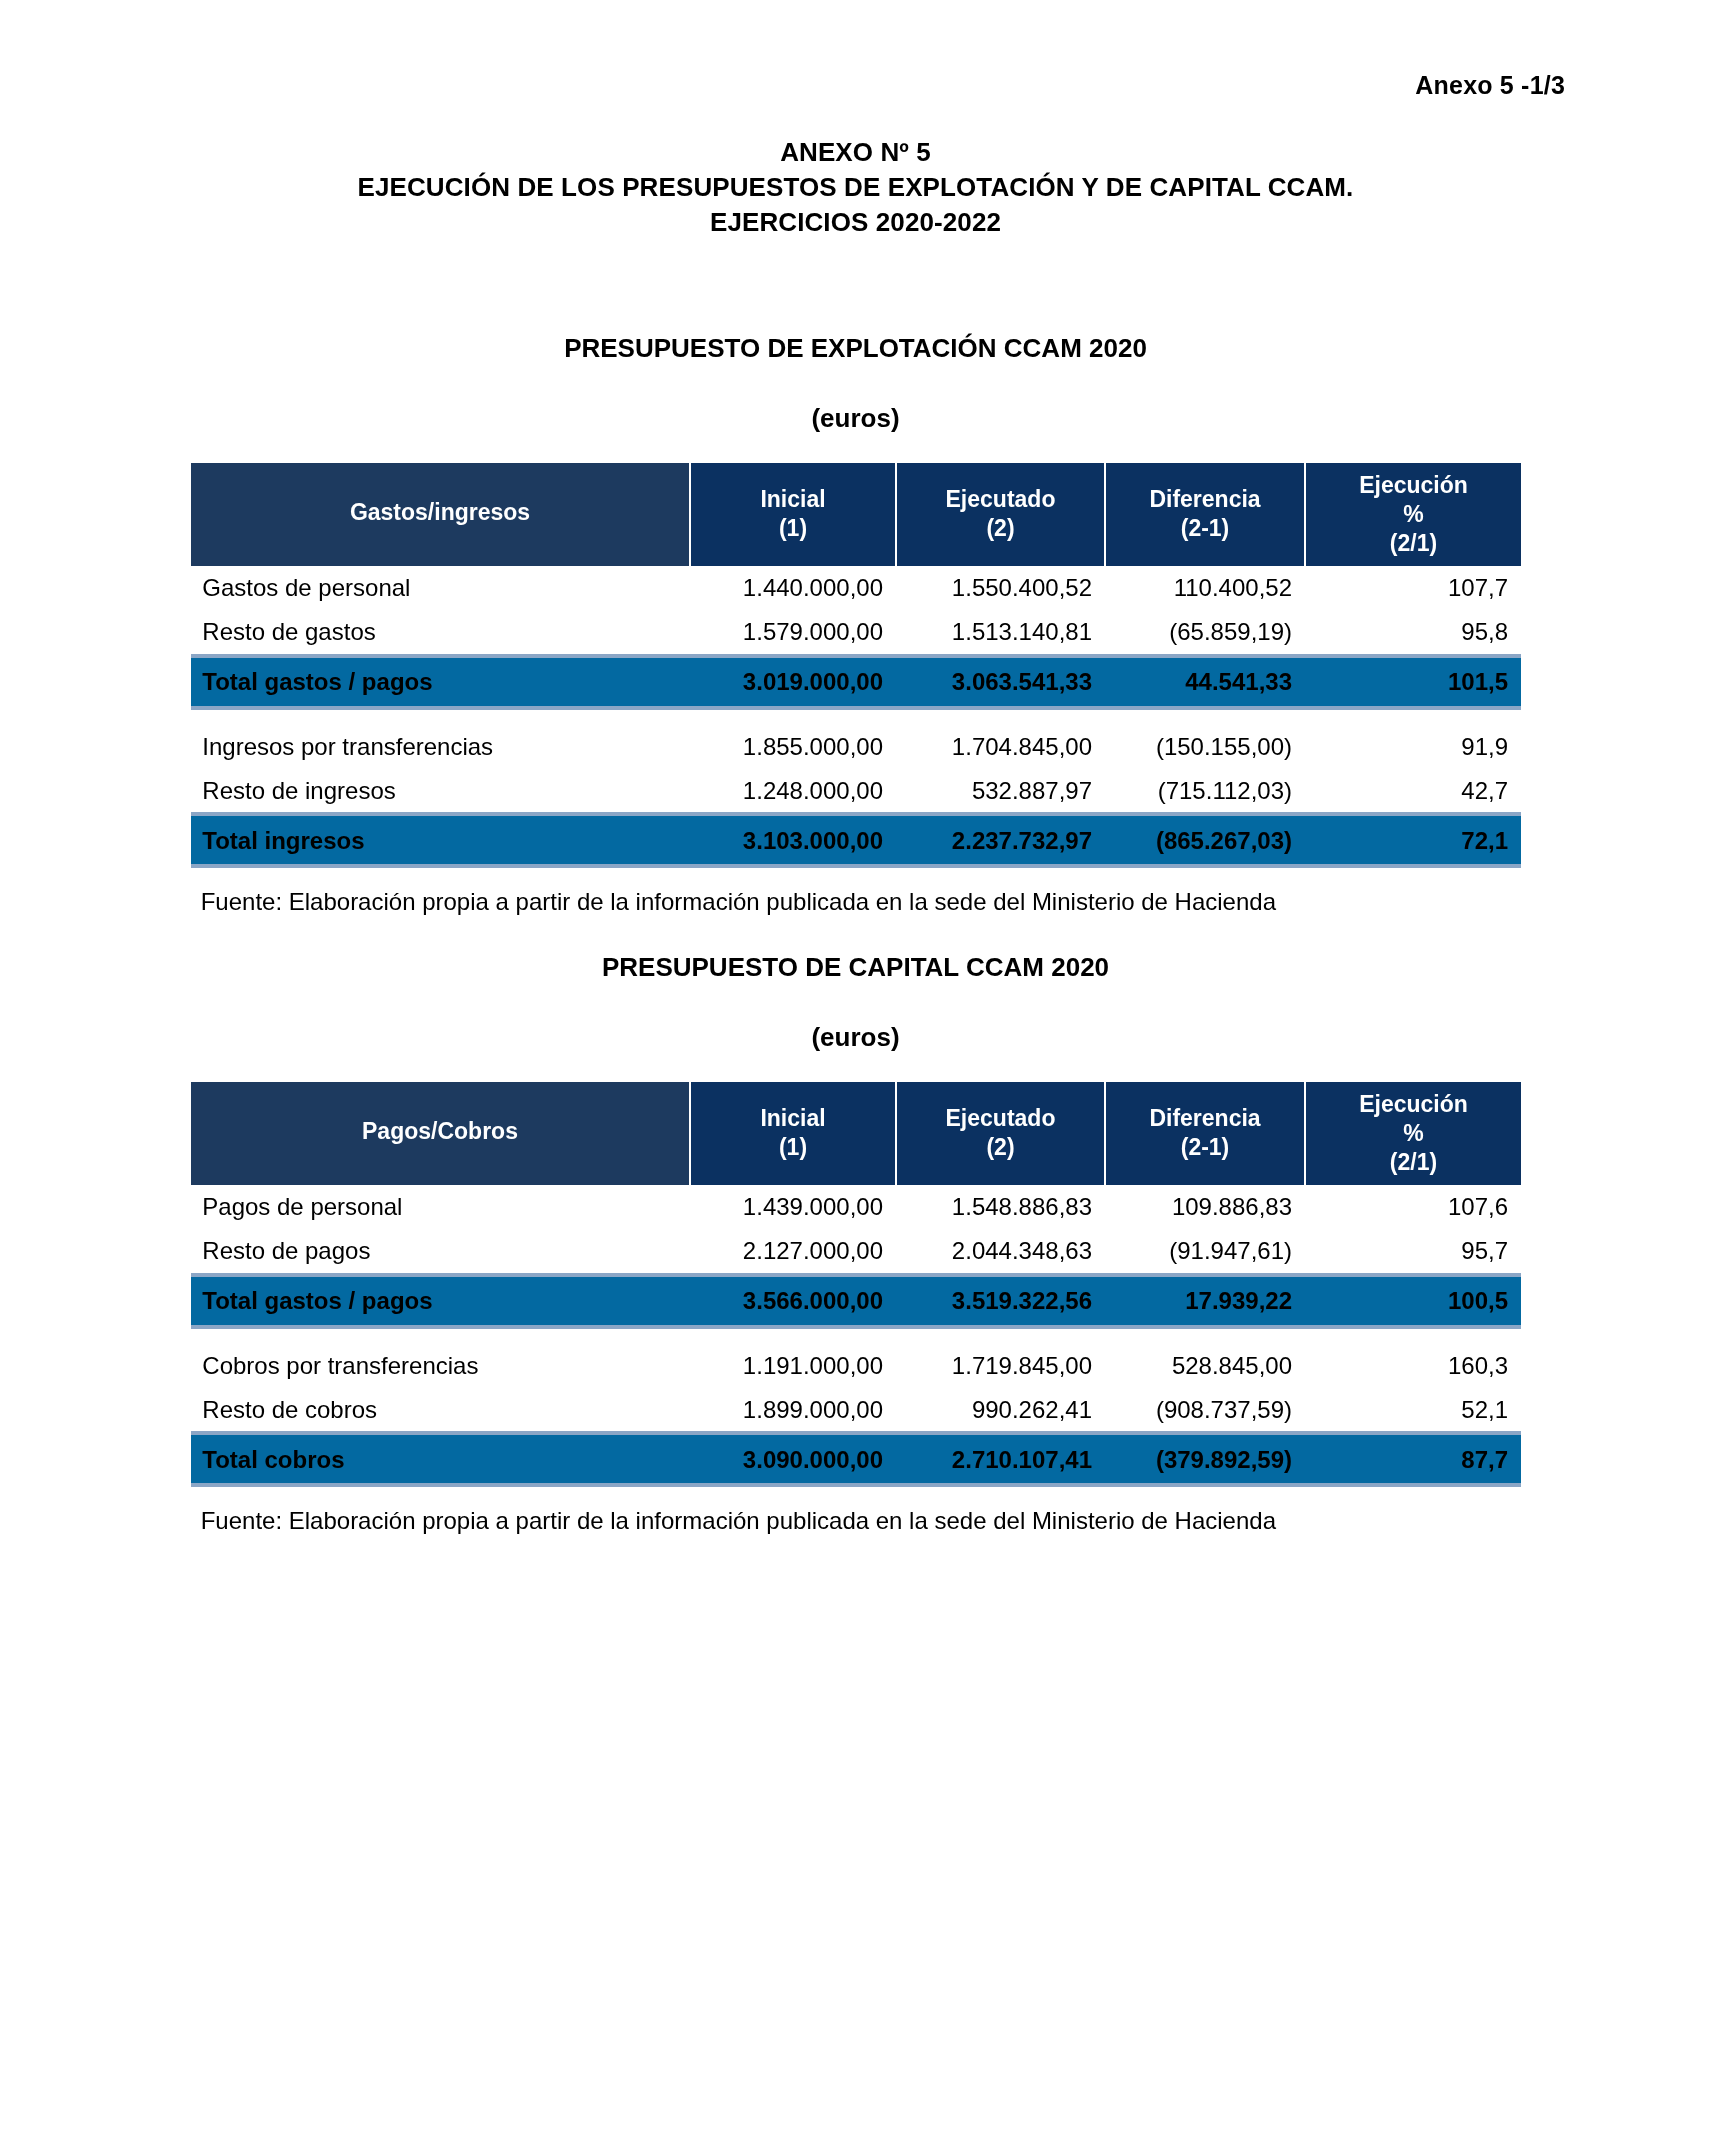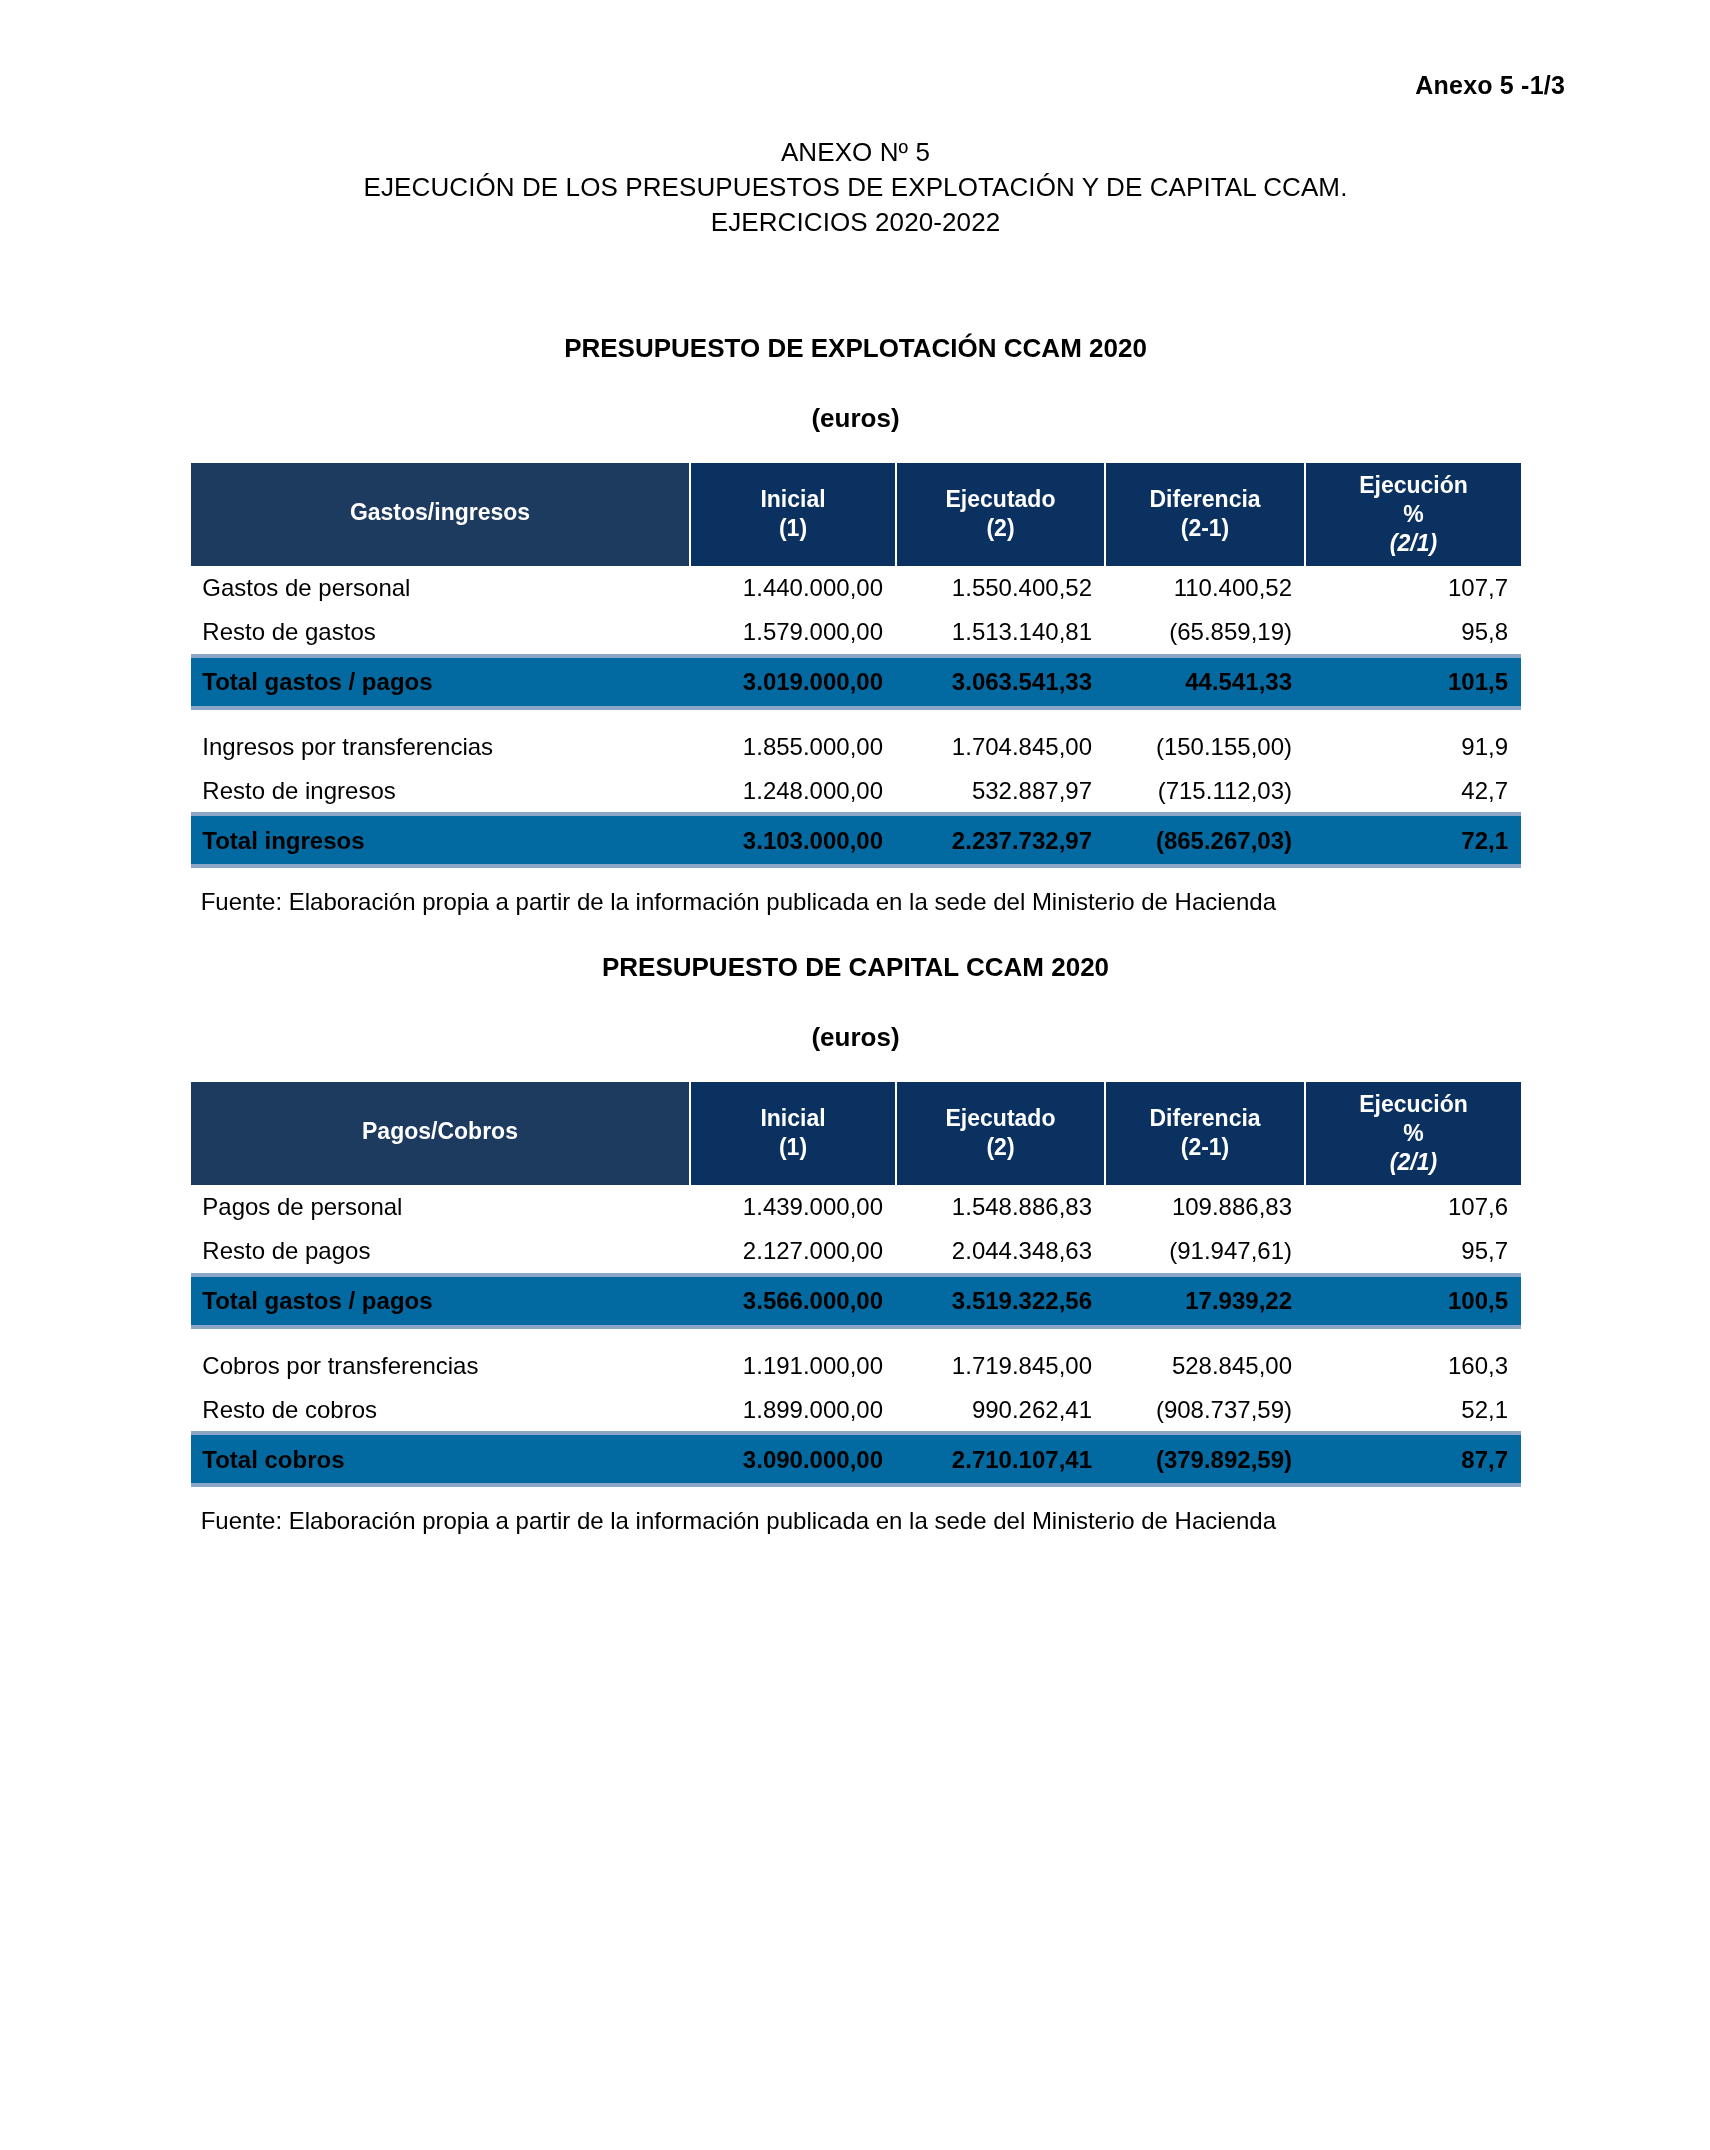--- a/index.html
+++ b/index.html
@@ -36,21 +36,21 @@
     white-space: nowrap;
   }
 
   
   .doc-title {
     position: absolute;
     left: 145px;
     right: 145px;
     top: 135px;
     text-align: center;
-    font-weight: normal;
+    font-weight: bold;
     font-size: 26px;
     line-height: 35px;
     letter-spacing: 0.1px;
   }
   .doc-title .line1 { display: block; }
   .doc-title .line2 { display: block; }
   .doc-title .line3 { display: block; }
 
   
   .section { position: absolute; left: 0; width: 1711px; }
@@ -101,21 +101,21 @@
   }
   table.budget thead th.th-label {
     background: #1d3a5f;
     border-left: none;
     text-align: center;
     padding-bottom: 3.2px;
     margin-top: 36px;
   }
   table.budget thead th .hl-1 { display: block; }
   table.budget thead th .hl-2 { display: block; }
-  table.budget thead th .hl-3 { display: block; font-style: italic; }
+  table.budget thead th .hl-3 { display: block; }
   table.budget thead th.th-pct { padding-top: 1.6px; }
 
   
   table.budget tbody td {
     font-size: 24px;
     line-height: 27px;
     height: 43px;
     padding: 0 0 0 0;
     vertical-align: middle;
     background: #ffffff;

